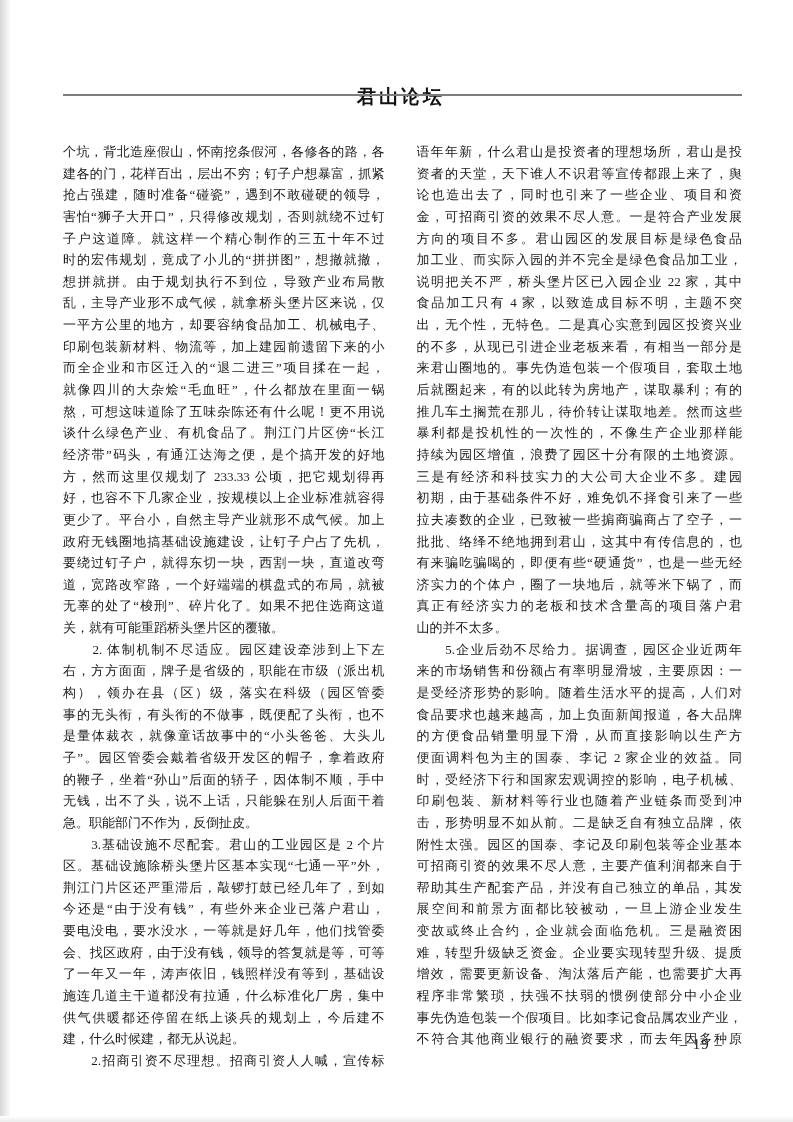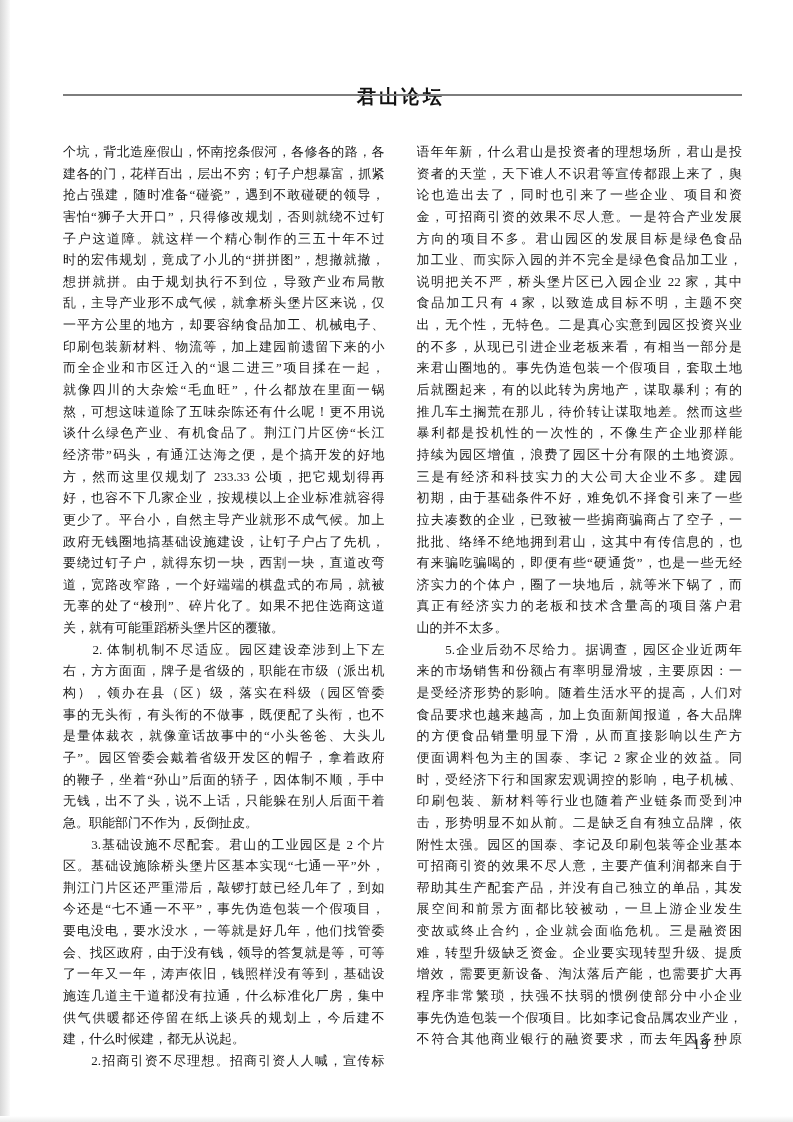--- a/index.html
+++ b/index.html
@@ -122,21 +122,21 @@
       <div class="line">构），领办在县（区）级，落实在科级（园区管委会），做</div>
       <div class="line">事的无头衔，有头衔的不做事，既便配了头衔，也不</div>
       <div class="line">是量体裁衣，就像童话故事中的“小头爸爸、大头儿</div>
       <div class="line">子”。园区管委会戴着省级开发区的帽子，拿着政府</div>
       <div class="line">的鞭子，坐着“孙山”后面的轿子，因体制不顺，手中</div>
       <div class="line">无钱，出不了头，说不上话，只能躲在别人后面干着</div>
       <div class="line para-end">急。职能部门不作为，反倒扯皮。</div>
       <div class="line">　　3.基础设施不尽配套。君山的工业园区是 2 个片</div>
       <div class="line">区。基础设施除桥头堡片区基本实现“七通一平”外，</div>
       <div class="line">荆江门片区还严重滞后，敲锣打鼓已经几年了，到如</div>
-      <div class="line">今还是“七不通一不平”，事先伪造包装一个假项目，</div>
+      <div class="line">今还是“由于没有钱”，有些外来企业已落户君山，</div>
       <div class="line">要电没电，要水没水，一等就是好几年，他们找管委</div>
       <div class="line">会、找区政府，由于没有钱，领导的答复就是等，可等</div>
       <div class="line">了一年又一年，涛声依旧，钱照样没有等到，基础设</div>
       <div class="line">施连几道主干道都没有拉通，什么标准化厂房，集中</div>
       <div class="line">供气供暖都还停留在纸上谈兵的规划上，今后建不</div>
       <div class="line para-end">建，什么时候建，都无从说起。</div>
       <div class="line">　　2.招商引资不尽理想。招商引资人人喊，宣传标</div>
     </div>
   <div class="col col-right">
       <div class="line">语年年新，什么君山是投资者的理想场所，君山是投</div>

